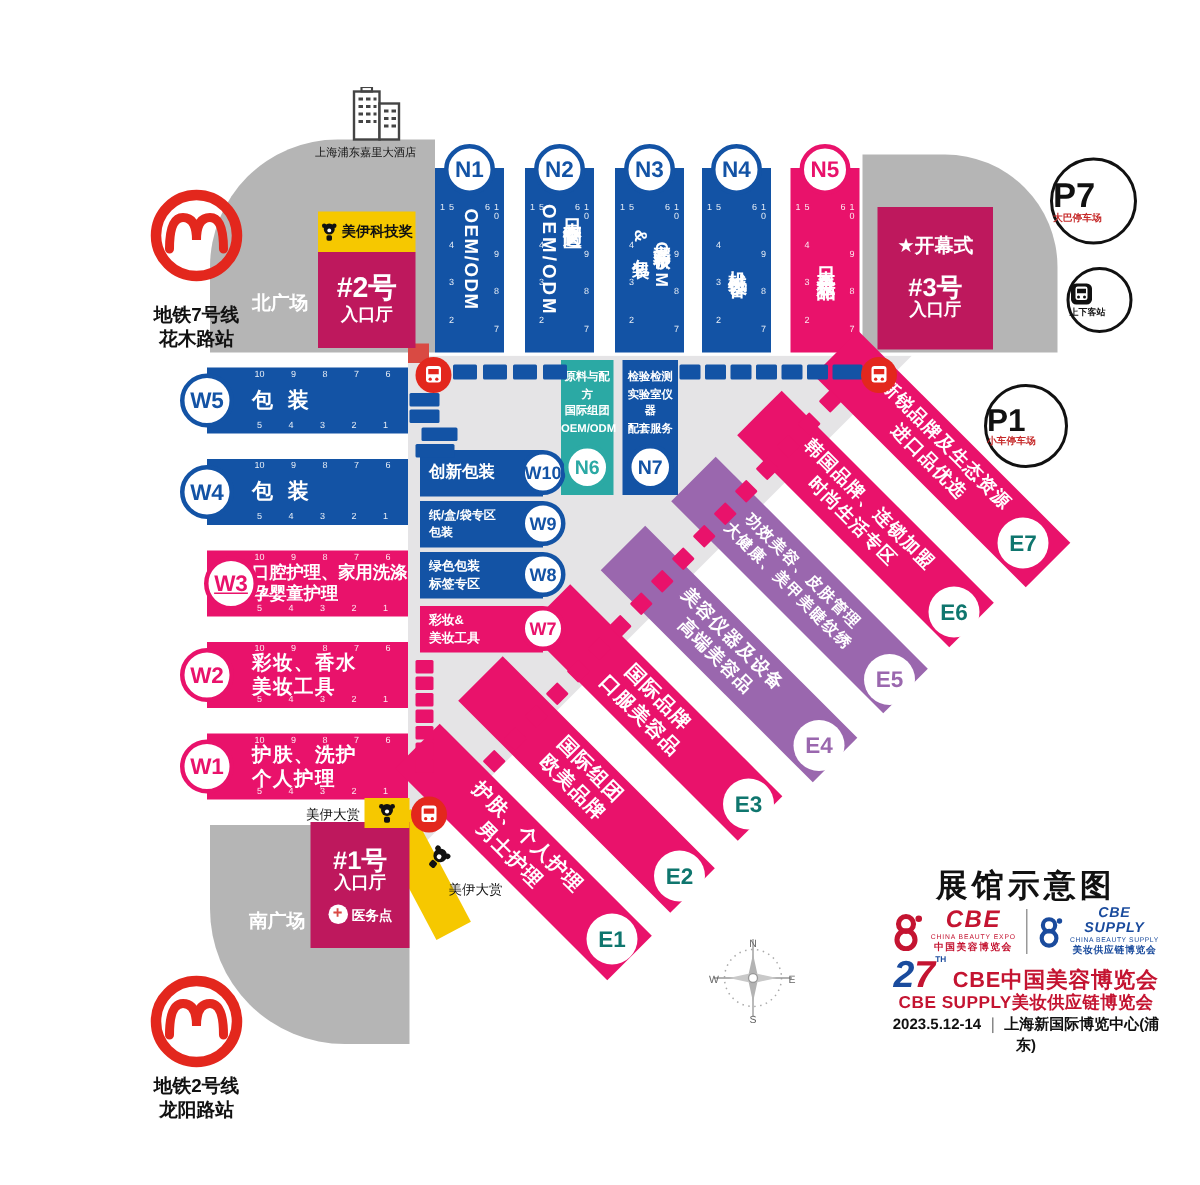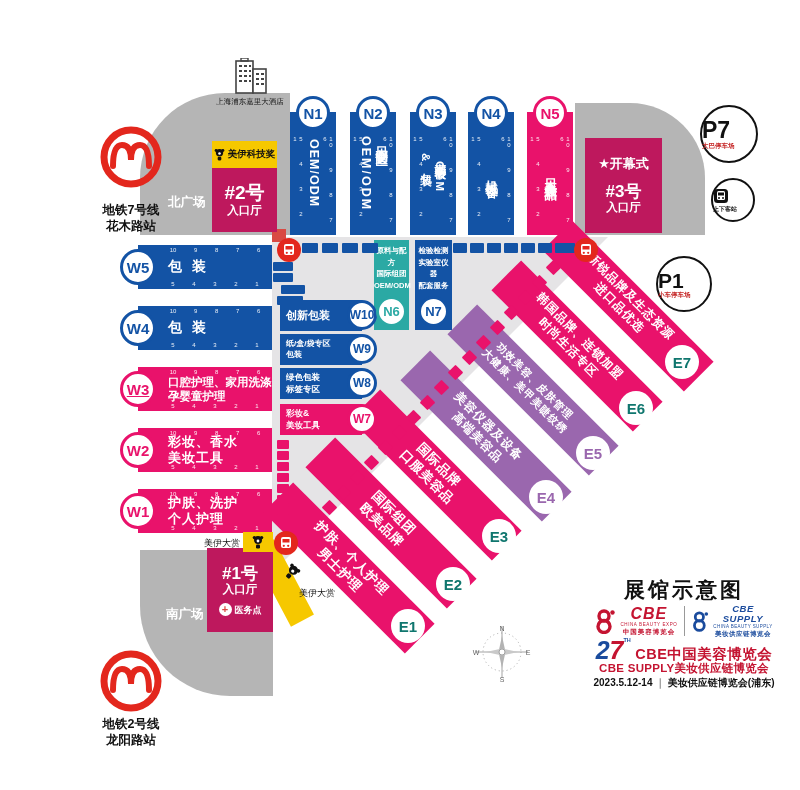--- a/index.html
+++ b/index.html
@@ -120,21 +120,21 @@
         <rect x="18" y="22" width="3" height="2"></rect>
         <rect x="23" y="22" width="2" height="2"></rect>
       <rect x="30" y="15" width="3" height="2"></rect>
         <rect x="35" y="15" width="3" height="2"></rect>
       <rect x="30" y="20" width="3" height="2"></rect>
         <rect x="35" y="20" width="3" height="2"></rect>
       <rect x="30" y="25" width="3" height="2"></rect>
         <rect x="35" y="25" width="3" height="2"></rect>
     </g>
   </svg>
-  <div class="blacktxt" style="left:200px;top:97px;width:100px;text-align:center;font-size:7.5px;">上海浦东嘉里大酒店</div>
+  <div class="blacktxt" style="left:210px;top:97px;width:100px;font-size:7.5px;">上海浦东嘉里大酒店</div>
 
   <svg class="abs" style="left:98px;top:124px;z-index:2;" width="66" height="66" viewBox="0 0 66 66">
     <circle cx="33" cy="33" r="27" fill="none" stroke="#e3271d" stroke-width="7"></circle>
     <path d="M15 42 Q15 21 24 21 Q33 21 33 36 Q33 21 42 21 Q51 21 51 42" fill="none" stroke="#e3271d" stroke-width="6" stroke-linecap="round"></path>
   </svg>
   <div class="metro-lbl" style="left:87px;top:202px;">
     <div>地铁7号线</div>
     <div>花木路站</div>
   </div>
 
@@ -235,21 +235,21 @@
     <div class="tickrow" style="bottom:2px;">5 4 3 2 1</div>
   </div>
   <div class="bar-w pinkbg" style="top:489px;">
     <div class="lbl pre">护肤、洗护
 个人护理</div>
     <div class="tickrow" style="top:2px;">10 9 8 7 6</div>
     <div class="tickrow" style="bottom:2px;">5 4 3 2 1</div>
   </div>
   <div class="badge ring-blue" style="left:120px;top:249px;width:36px;height:36px;font-size:15px;">W5</div>
   <div class="badge ring-blue" style="left:120px;top:310px;width:36px;height:36px;font-size:15px;">W4</div>
-  <div class="badge ring-pink" style="left:120px;top:371px;width:36px;height:36px;font-size:15px;text-decoration:underline;">W3</div>
+  <div class="badge ring-pink" style="left:136px;top:371px;width:36px;height:36px;font-size:15px;text-decoration:underline;">W3</div>
   <div class="badge ring-pink" style="left:120px;top:432px;width:36px;height:36px;font-size:15px;">W2</div>
   <div class="badge ring-pink" style="left:120px;top:493px;width:36px;height:36px;font-size:15px;">W1</div>
 
   <div class="midbox bluebg" style="top:300px;">
     <div class="lbl pre" style="font-size:11px;">创新包装</div>
   </div>
   <div class="midbox bluebg" style="top:334px;">
     <div class="lbl pre" style="font-size:8px;">纸/盒/袋专区
 包装</div>
   </div>
@@ -447,16 +447,16 @@
     </div>
   </div>
   <div class="ev1">
     <span class="d2">2</span><span class="d7">7</span><span class="th">TH</span>
     <span class="t">CBE中国美容博览会</span>
   </div>
   <div class="ev2">CBE SUPPLY美妆供应链博览会</div>
   <div class="ev3">
     <span>2023.5.12-14</span>
     <span style="color:#888;">｜</span>
-    <span>美妆供应链博览会(浦东)</span>
+    <span>上海新国际博览中心(浦东)</span>
   </div>
 
 </div>
 
 </body></html>

